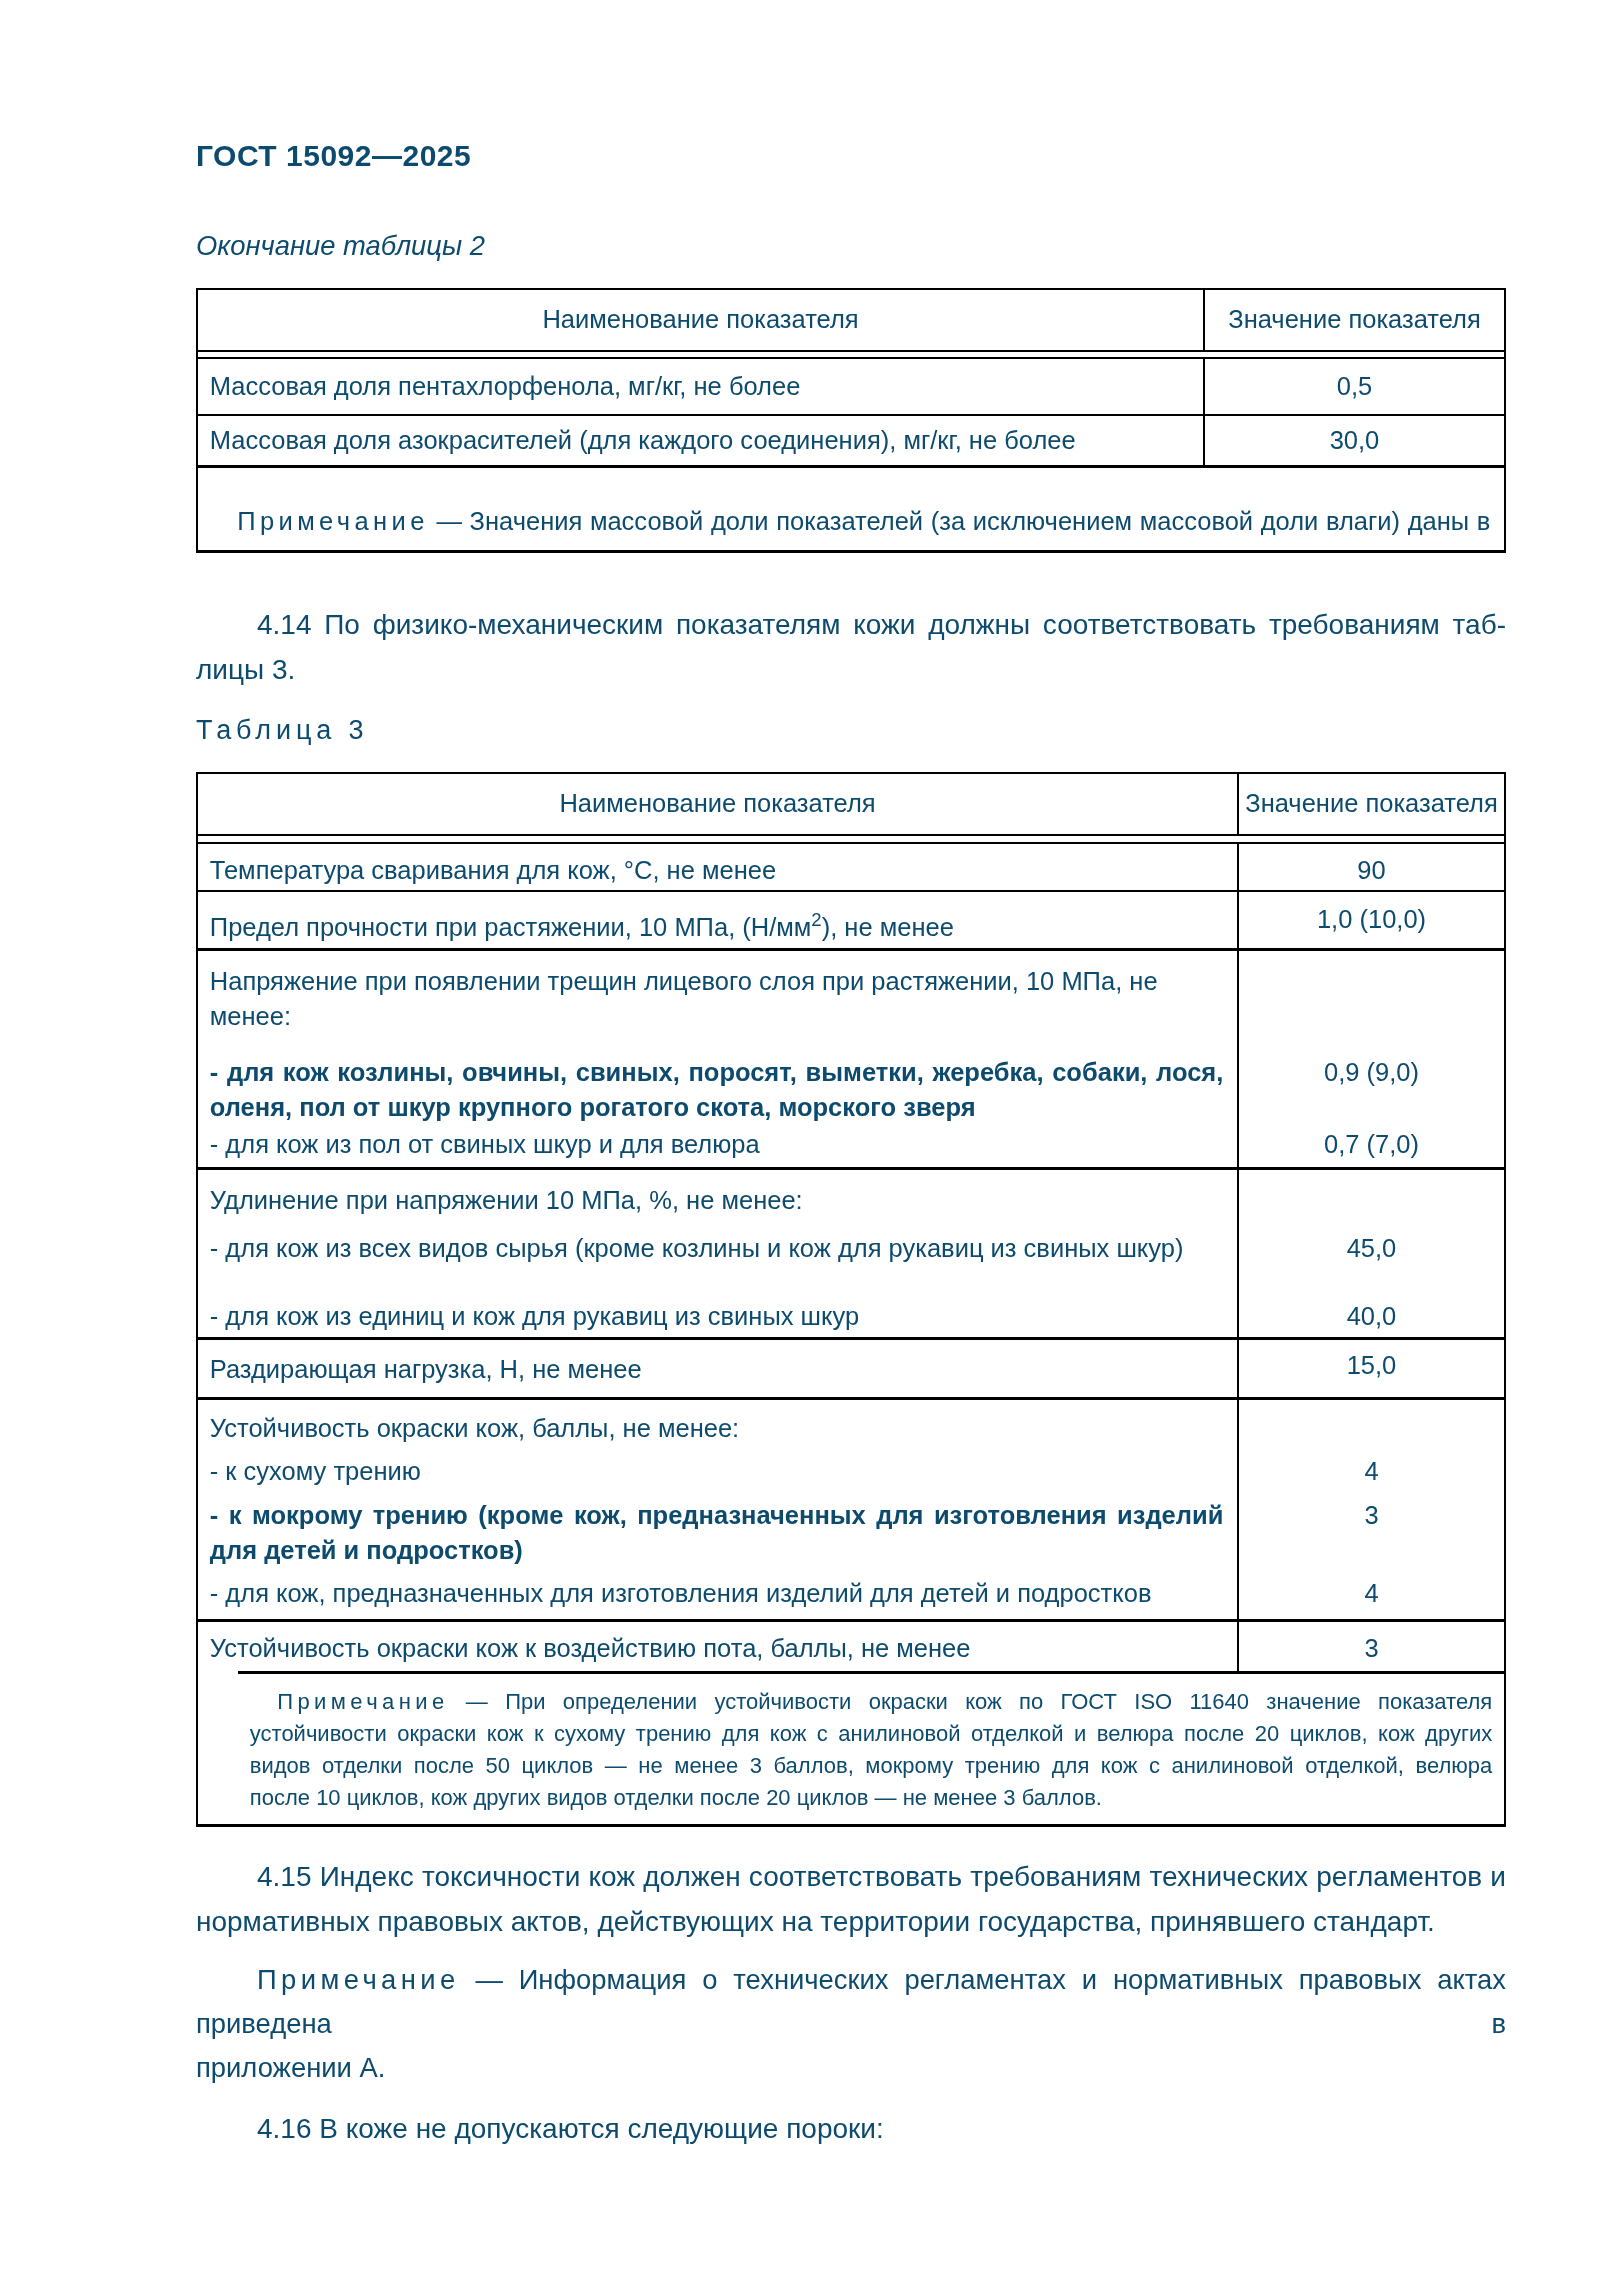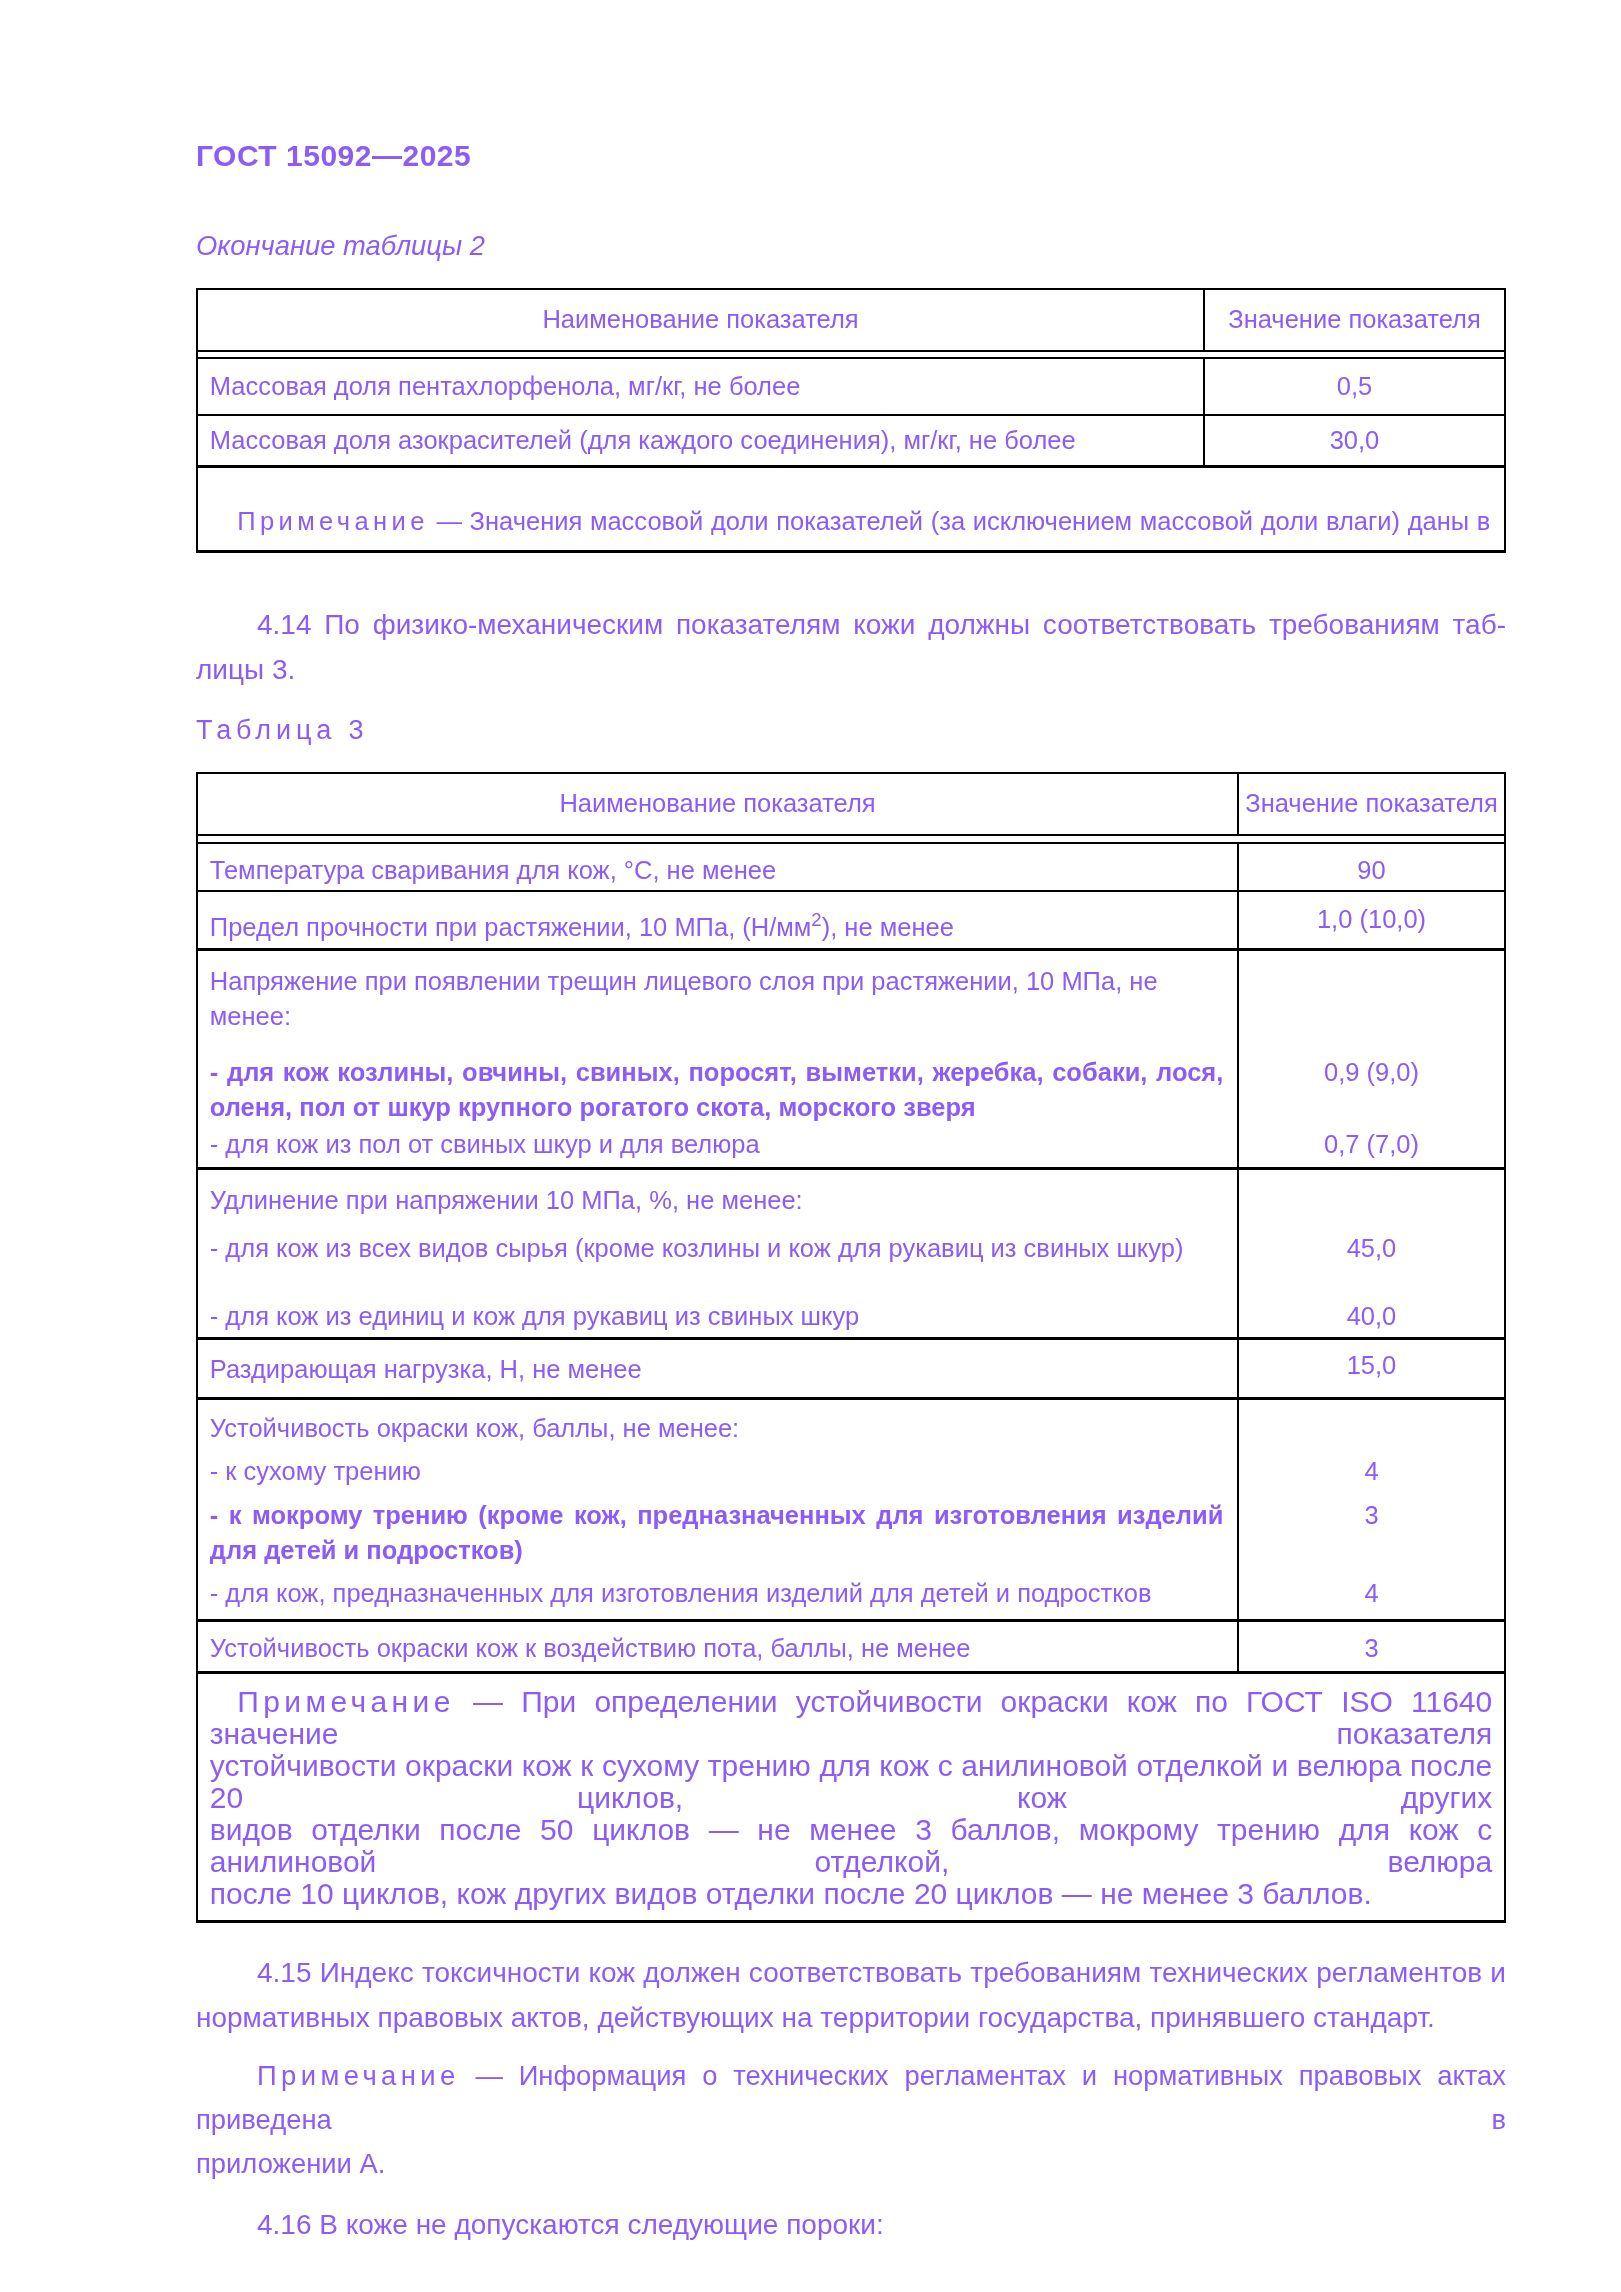--- a/index.html
+++ b/index.html
@@ -1,20 +1,20 @@
 <!DOCTYPE html>
 <html><head>
 <meta charset="utf-8">
 <style>
   html,body{margin:0;padding:0;background:#e8e8e8;}
   .page{
     position:relative;
     width:1621px;height:2293px;
     background:#ffffff;
-    color:#8b5cf6;
+    color:#0c4a6e;
     font-family:"Liberation Sans", sans-serif;
     overflow:hidden;
   }
   .content{position:absolute;left:196px;top:0;width:1310px;}
   .doc-header{margin-top:139px;font-size:30px;font-weight:bold;letter-spacing:0.5px;}
   .t2caption{margin-top:57px;font-style:italic;font-size:27.4px;}
 
   
   .tbl{border:2px solid #000;border-bottom:3.9px solid #000;margin-top:25.5px;font-size:25.5px;}
   .trow{display:flex;}
@@ -32,21 +32,21 @@
   .jl{text-align:justify;text-align-last:justify;}
   .jw{text-align:justify;font-weight:bold;}
   .ls{letter-spacing:4.4px;}
   sup{font-size:18.6px;}
 
   
   .tfoot{padding:9.8px 13.7px 9.8px 11.8px;line-height:35px;}
   .star-line{text-indent:27.4px;line-height:35px;}
   .t2note{margin-top:25.5px;line-height:37px;}
   .indent28{text-indent:27.4px;}
-  .t3note{padding:11.8px 11.8px 9.8px 11.8px;font-size:30px;line-height:32px;}
+  .t3note{padding:11.8px 11.8px 9.8px 11.8px;font-size:22px;line-height:32px;margin-left:40px;}
 
   
   .pt14{padding-top:13.7px;padding-bottom:0;}
   .pt12{padding-top:11.8px;padding-bottom:0;}
   .b-title{padding-left:11.8px;padding-right:13.7px;line-height:35px;box-sizing:border-box;}
   .sub-n{padding-left:11.8px;padding-right:13.7px;line-height:35px;box-sizing:border-box;}
   .sub-v{display:flex;justify-content:center;align-items:flex-start;line-height:35px;box-sizing:border-box;}
 
   
   .para{font-size:28px;line-height:45px;}

